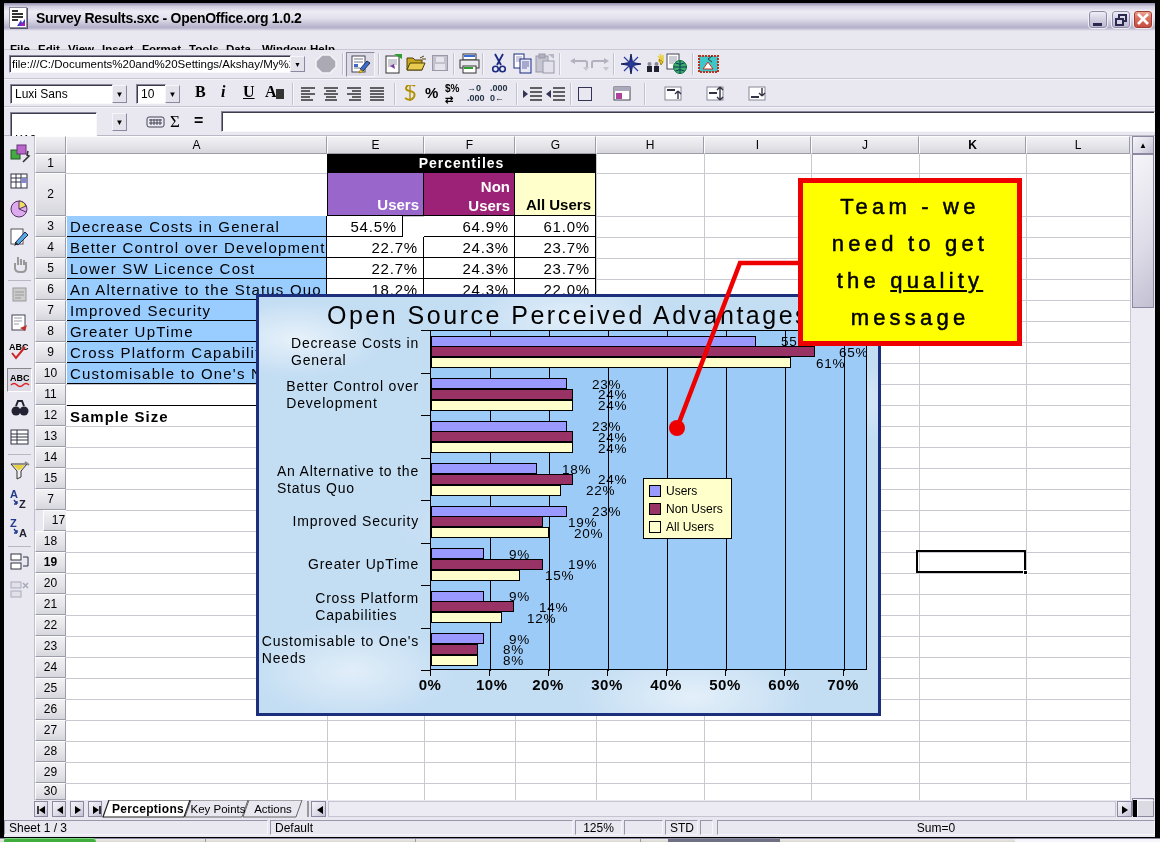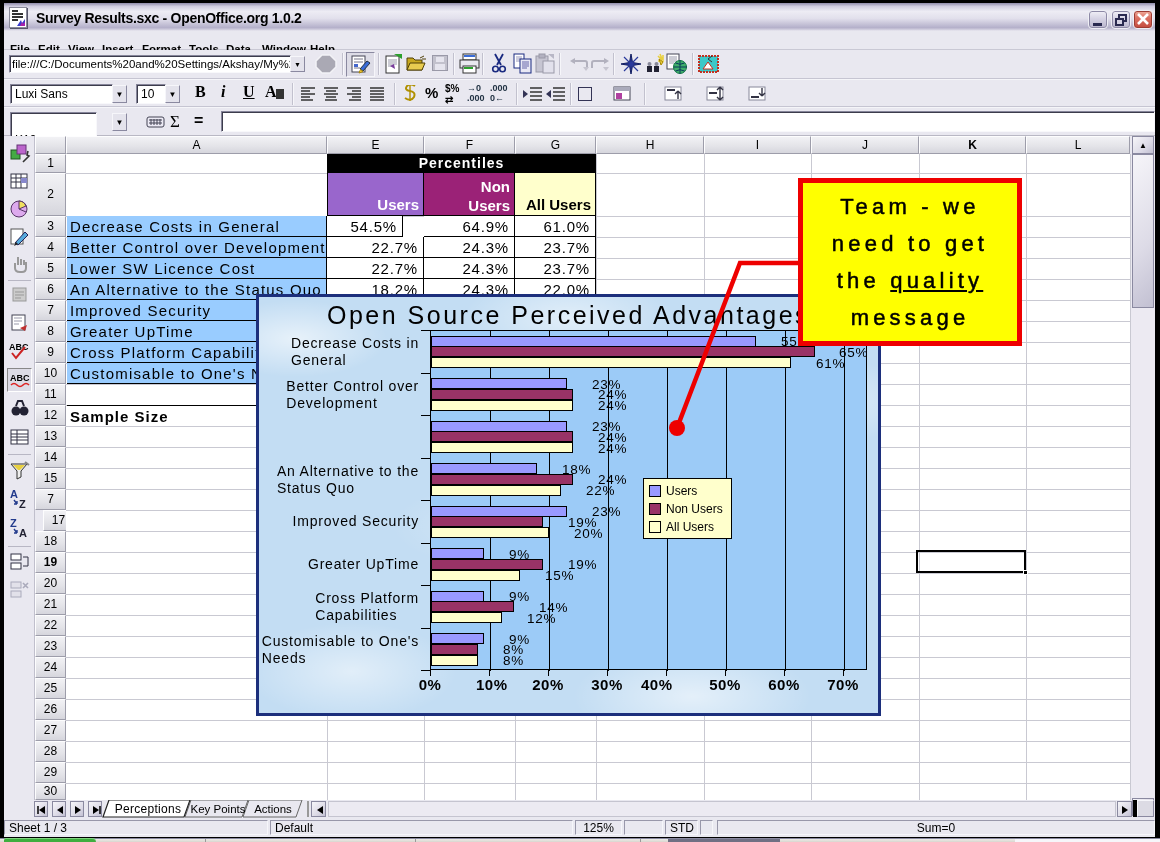--- a/index.html
+++ b/index.html
@@ -594,21 +594,21 @@
       <div class="claby" style="right:459px;top:38px">Decrease Costs in<br>General</div>
       <div class="claby" style="right:459px;top:166px">An Alternative to the<br>Status Quo</div>
       <div class="claby" style="right:459px;top:216px">Improved Security</div>
       <div class="claby" style="right:459px;top:259px">Greater UpTime</div>
       <div class="claby" style="right:459px;top:293px">Cross Platform<br>Capabilities</div>
       <div class="claby" style="right:459px;top:336px">Customisable to One's<br>Needs</div>
       <div class="xlab" style="left:146px;width:50px;text-align:center">0%</div>
       <div class="xlab" style="left:217px;width:50px;text-align:left">10%</div>
       <div class="xlab" style="left:264px;width:50px;text-align:center">20%</div>
       <div class="xlab" style="left:323px;width:50px;text-align:center">30%</div>
-      <div class="xlab" style="left:382px;width:50px;">40%</div>
+      <div class="xlab" style="left:382px;width:50px;text-align:center">40%</div>
       <div class="xlab" style="left:441px;width:50px;text-align:center">50%</div>
       <div class="xlab" style="left:500px;width:50px;text-align:center">60%</div>
       <div class="xlab" style="left:559px;width:50px;text-align:center">70%</div>
     <div style="position:absolute;left:384px;top:181px;width:89px;height:61px;background:#ffffcc;border:1px solid #000">
       <div style="position:absolute;left:5px;top:6px;width:12px;height:12px;background:#9999ff;border:1px solid #000"></div>
       <div style="position:absolute;left:22px;top:5px;font-size:12px">Users</div>
       <div style="position:absolute;left:5px;top:24px;width:12px;height:12px;background:#993366;border:1px solid #000"></div>
       <div style="position:absolute;left:22px;top:23px;font-size:12px">Non Users</div>
       <div style="position:absolute;left:5px;top:42px;width:12px;height:12px;background:#ffffcc;border:1px solid #000"></div>
       <div style="position:absolute;left:22px;top:41px;font-size:12px">All Users</div>
@@ -648,21 +648,21 @@
         </svg></div>
     <div class="abs sbtn" style="left:84px;top:1px;width:14px;height:16px"><svg width="14" height="16">
           <path d="M10 8 l-6 -4 v8 Z" fill="#000"></path>
           <path d="M11 4 v8" stroke="#000" stroke-width="1.5"></path>
         </svg></div>
     <svg class="abs" style="left:96px;top:0" width="220" height="18">
       <polygon points="91,0 148,0 142,17 85,17" fill="#e9e8f0" stroke="#666" stroke-width="1"></polygon>
       <polygon points="149,0 202,0 196,17 143,17" fill="#e9e8f0" stroke="#666" stroke-width="1"></polygon>
       <polygon points="9,0 90,0 84,17 3,17" fill="#ffffff" stroke="#222" stroke-width="1.2"></polygon>
     </svg>
-    <div class="abs" style="left:104px;top:2px;width:80px;font-weight:normal;font-size:12px;text-align:center;letter-spacing:0.3px">Perceptions</div>
+    <div class="abs" style="left:104px;top:2px;width:80px;font-weight:bold;font-size:12px;text-align:center;letter-spacing:0.3px">Perceptions</div>
     <div class="abs" style="left:186px;top:3px;width:56px;font-size:11.5px;text-align:center">Key Points</div>
     <div class="abs" style="left:244px;top:3px;width:50px;font-size:11.5px;text-align:center">Actions</div>
     <div class="abs" style="left:303px;top:1px;width:2px;height:16px;background:#999"></div>
     <div class="abs sbtn" style="left:307px;top:1px;width:15px;height:16px"><svg width="15" height="16">
           <path d="M5 8 l6 -4 v8 Z" fill="#000"></path>
         </svg></div>
     <div class="abs" style="left:324px;top:1px;width:788px;height:16px;background:#eceaf2;border:1px solid #c5c4d0"></div>
     <div class="abs sbtn" style="left:1113px;top:1px;width:15px;height:16px"><svg width="15" height="16">
           <path d="M10 8 l-6 -4 v8 Z" fill="#000"></path>
         </svg></div>

